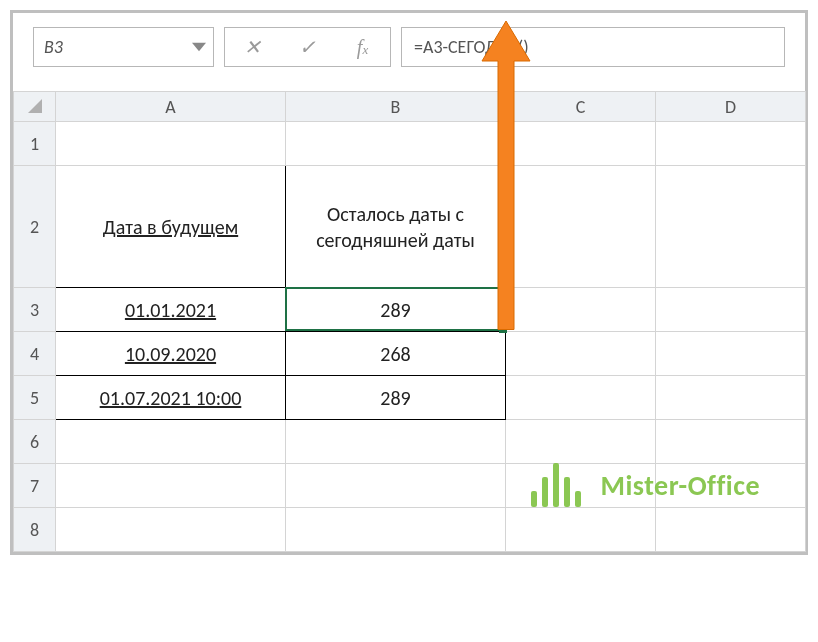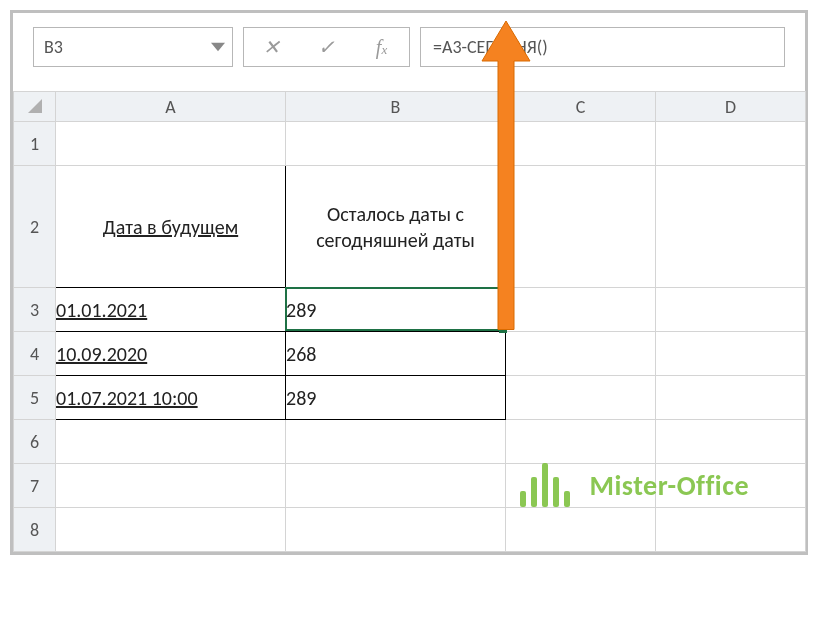--- a/index.html
+++ b/index.html
@@ -18,26 +18,27 @@
   }
   
   .formula-row {
     display: flex;
     align-items: stretch;
     gap: 10px;
     padding: 14px 20px 24px 20px;
     background: #fff;
   }
   .namebox {
-    width: 200px;
+    width: 181px;
     height: 40px;
     border: 1px solid #b7b7b7;
     display: flex;
     align-items: center;
     background: #fff;
+    font-style: italic;
   }
   .namebox-text {
     flex: 1;
     padding: 0 10px;
     font-size: 18px;
     color: #555;
   }
   .namebox-drop {
     width: 28px;
     height: 100%;
@@ -104,21 +105,21 @@
   .rowhead {
     background: #eef1f4;
     text-align: center;
     font-size: 18px;
     color: #555;
   }
   td.cell {
     height: 44px;
     padding: 4px 8px;
     vertical-align: middle;
-    text-align: left;
+    text-align: center;
     font-size: 20px;
     background: #fff;
   }
   td.cell-center { text-align: center; }
   .tall { height: 122px !important; vertical-align: bottom; padding-bottom: 8px; }
 
   
   .data-border-top { border-top: 1.5px solid #000 !important; }
   .data-border-bottom { border-bottom: 1.5px solid #000 !important; }
   .data-border-left { border-left: 1.5px solid #000 !important; }
@@ -141,21 +142,21 @@
 
   
   .arrow-svg {
     position: absolute;
     pointer-events: none;
   }
 
   
   .watermark {
     position: absolute;
-    right: 56px;
+    right: 45px;
     bottom: 45px;
     display: flex;
     align-items: center;
     gap: 20px;
     opacity: 0.9;
   }
   .wm-bars {
     display: flex;
     align-items: flex-end;
     gap: 5px;

